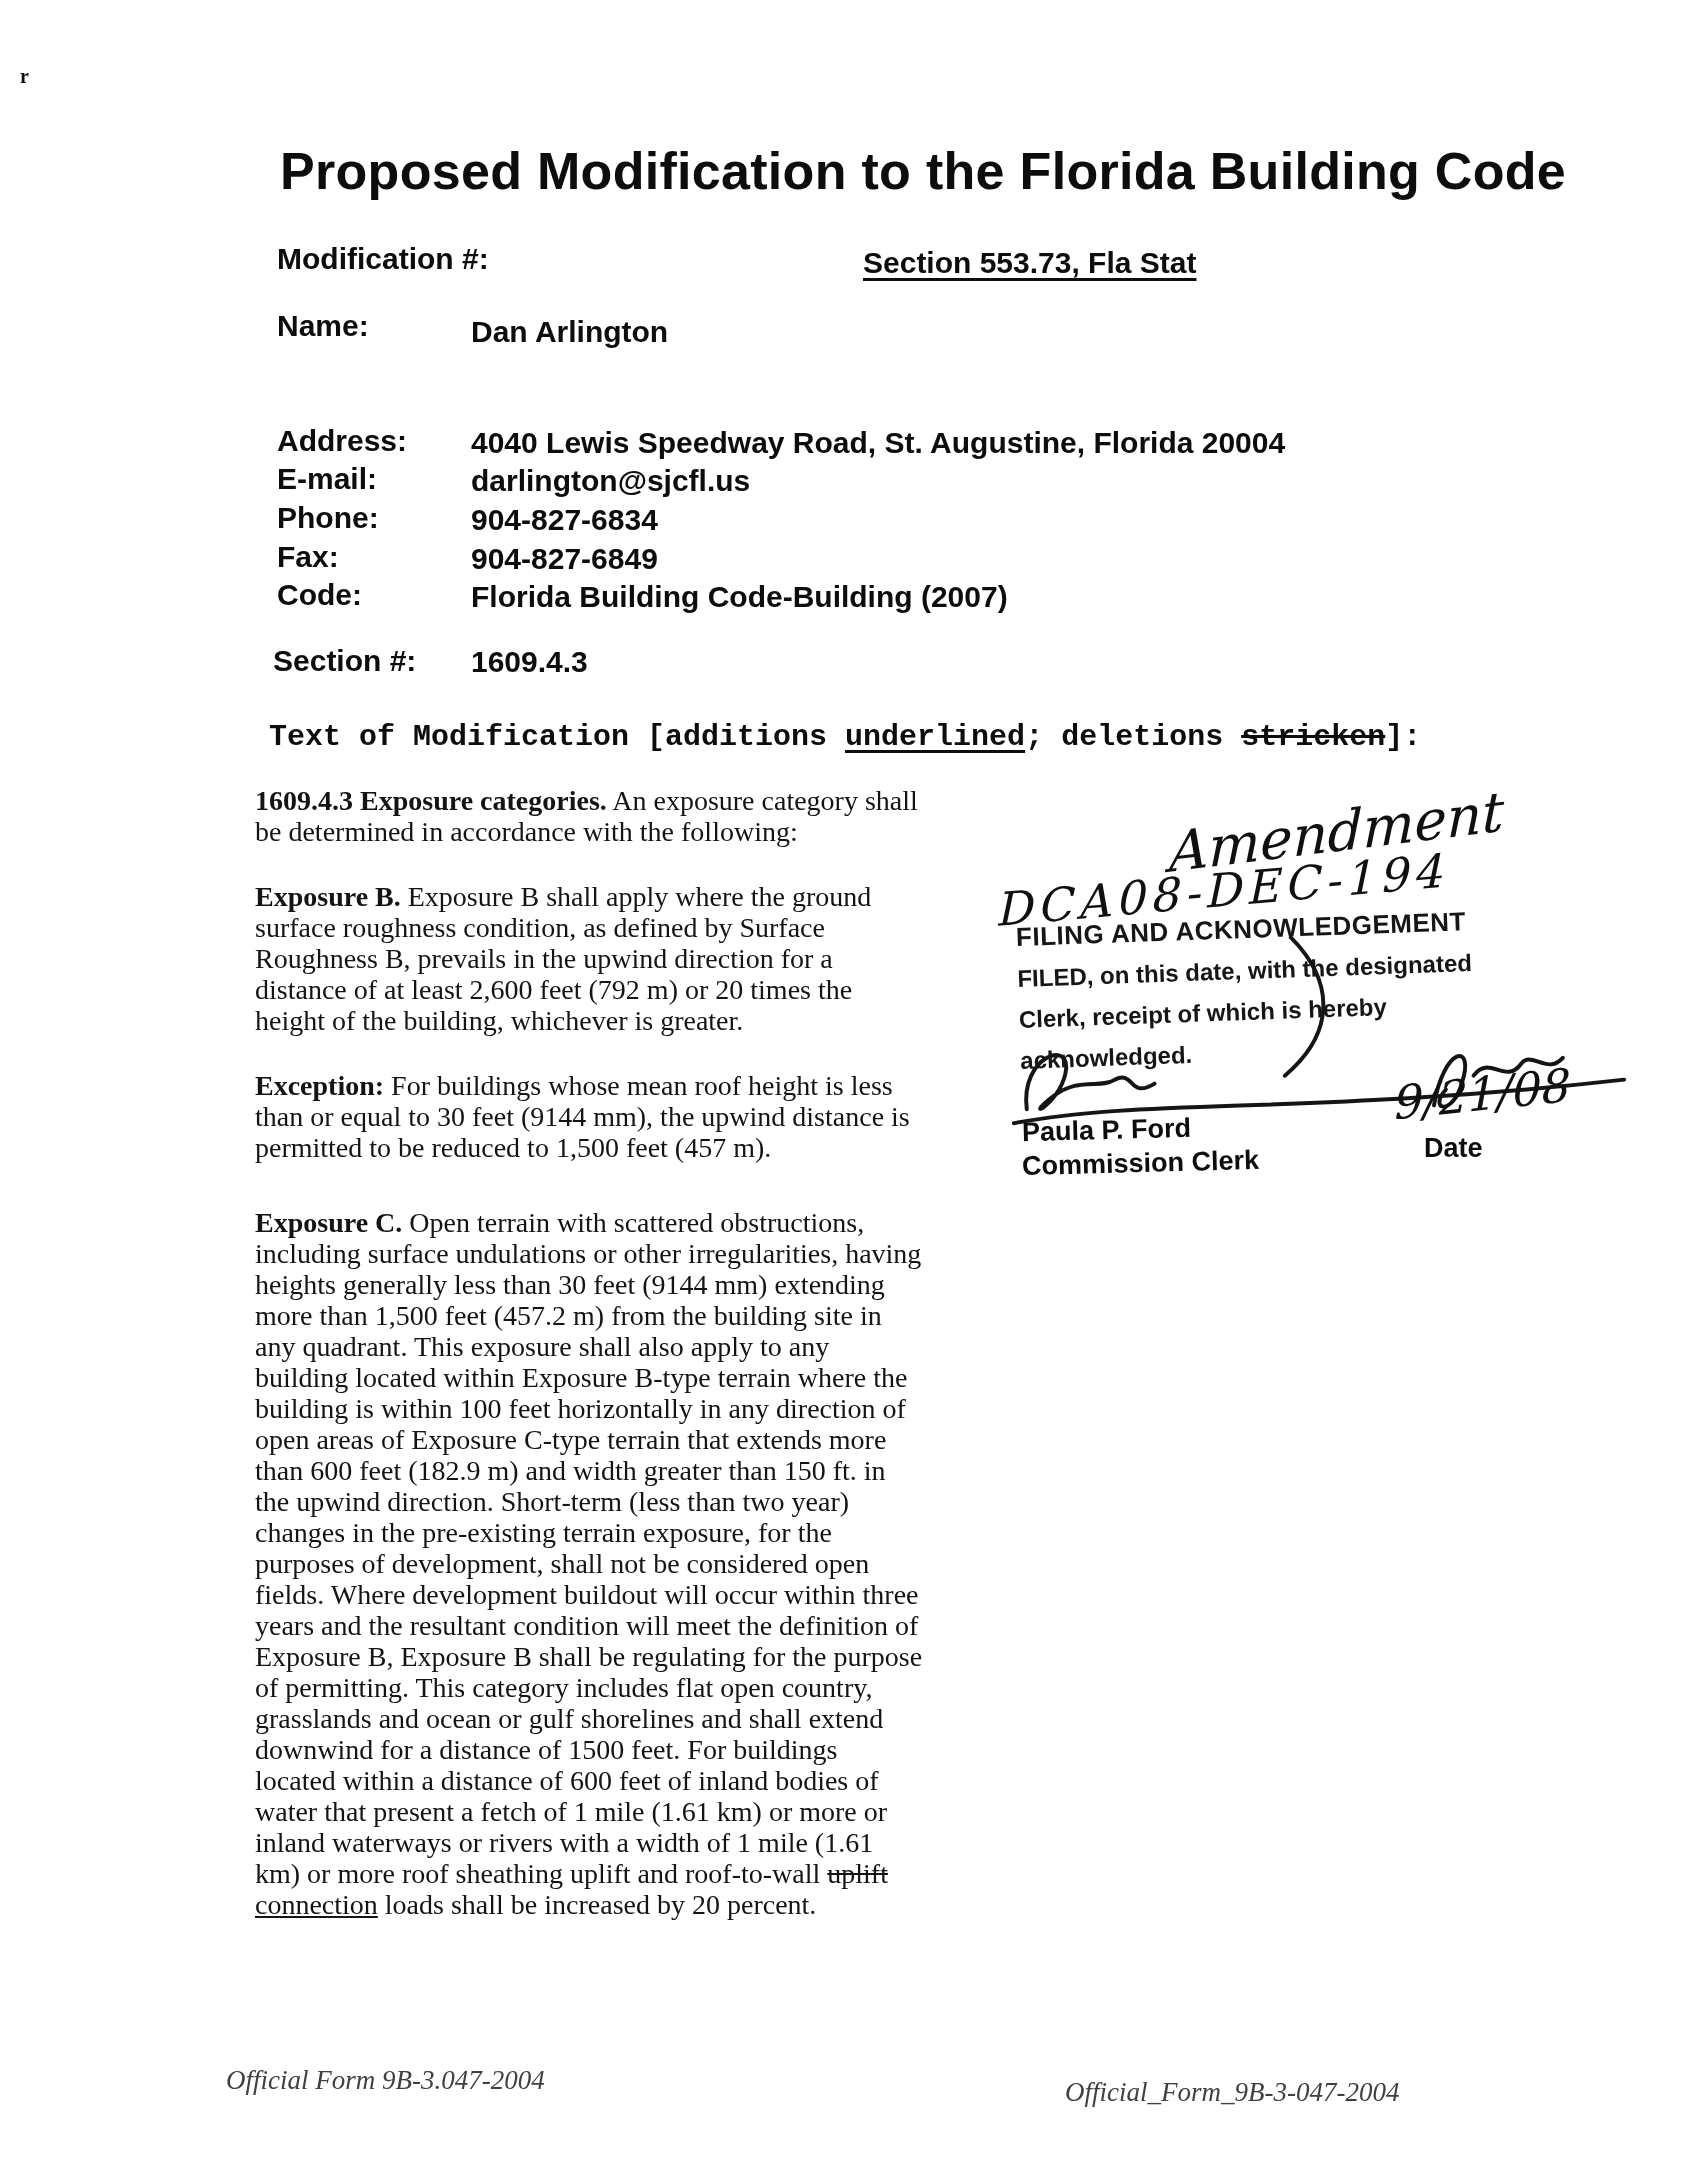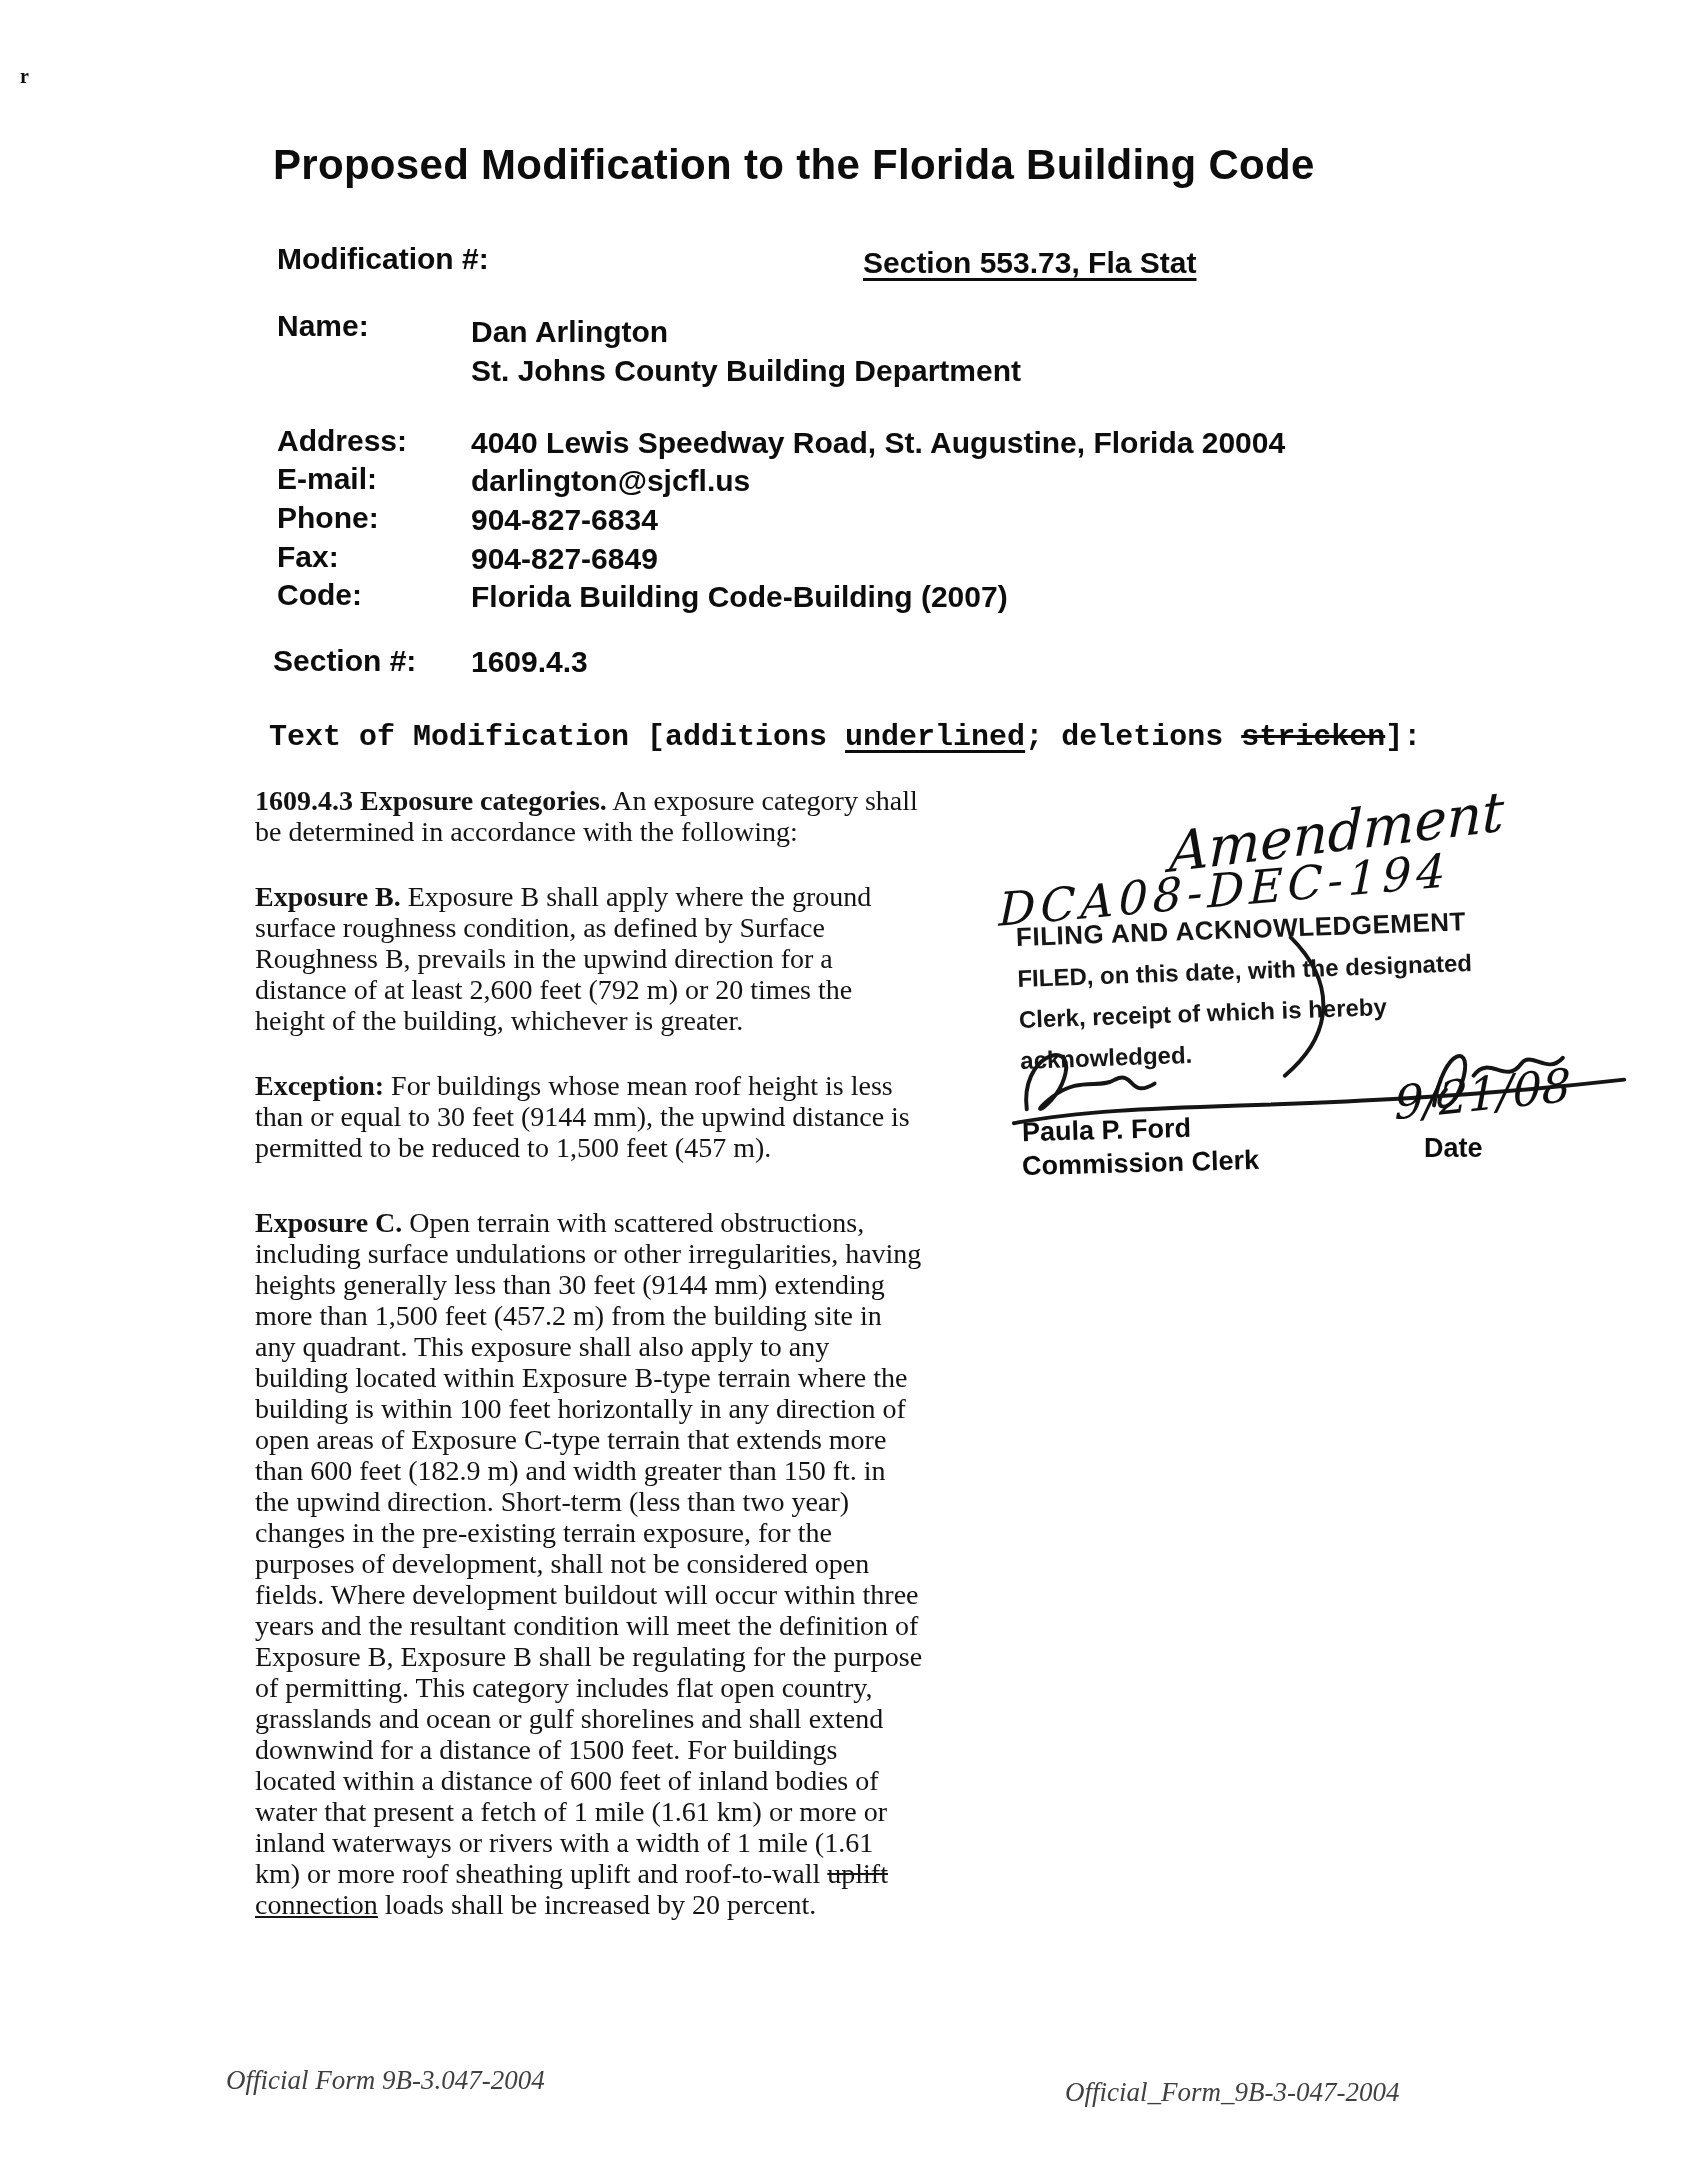--- a/index.html
+++ b/index.html
@@ -6,22 +6,22 @@
   .page{
     position:relative;
     width:1683px;height:2177px;
     background:#ffffff;
     color:#0d0d0d;
     font-family:"Liberation Sans",sans-serif;
     overflow:hidden;
   }
   .abs{position:absolute;white-space:nowrap;}
   .title{
-    position:absolute;left:273px;top:141px;margin:0;
-    font-size:42px;font-weight:bold;letter-spacing:0.3px;white-space:nowrap;
+    position:absolute;left:280px;top:141px;margin:0;
+    font-size:52px;font-weight:bold;letter-spacing:0.3px;white-space:nowrap;
   }
   .hbold{font-weight:bold;font-size:30px;}
   .statute{text-decoration:underline;text-decoration-thickness:3px;text-underline-offset:5px;}
   .modheading{font-weight:bold;font-size:30px;font-family:Liberation Mono, monospace;}
   .modheading u{text-underline-offset:5px;text-decoration-thickness:3px;}
   .modheading s{text-decoration:line-through;text-decoration-thickness:3px;}
   .body-col{
     position:absolute;left:255px;top:785px;width:669px;
     font-family:"Liberation Serif",serif;font-size:28px;line-height:31px;
     color:#141414;
@@ -65,21 +65,20 @@
 
   <span class="artifact">r</span>
 
   <h1 class="title">Proposed Modification to the Florida Building Code</h1>
 
   <span class="abs hbold" style="left:277px;top:242px;">Modification #:</span>
   <span class="abs hbold statute" style="left:863px;top:246px;">Section 553.73, Fla Stat</span>
 
   <span class="abs hbold" style="left:277px;top:309px;">Name:</span>
   <span class="abs hbold" style="left:471px;top:315px;">Dan Arlington</span>
-  <span class="abs hbold" style="left:471px;top:354px;">St. Johns County Building Department</span>
 
   <div>
     <span class="abs hbold" style="left:277px;top:424px;">Address:</span>
     <span class="abs hbold" style="left:471px;top:426px;">4040 Lewis Speedway Road, St. Augustine, Florida 20004</span>
 
     <span class="abs hbold" style="left:277px;top:462px;">E-mail:</span>
     <span class="abs hbold" style="left:471px;top:464px;">darlington@sjcfl.us</span>
 
     <span class="abs hbold" style="left:277px;top:501px;">Phone:</span>
     <span class="abs hbold" style="left:471px;top:503px;">904-827-6834</span>

